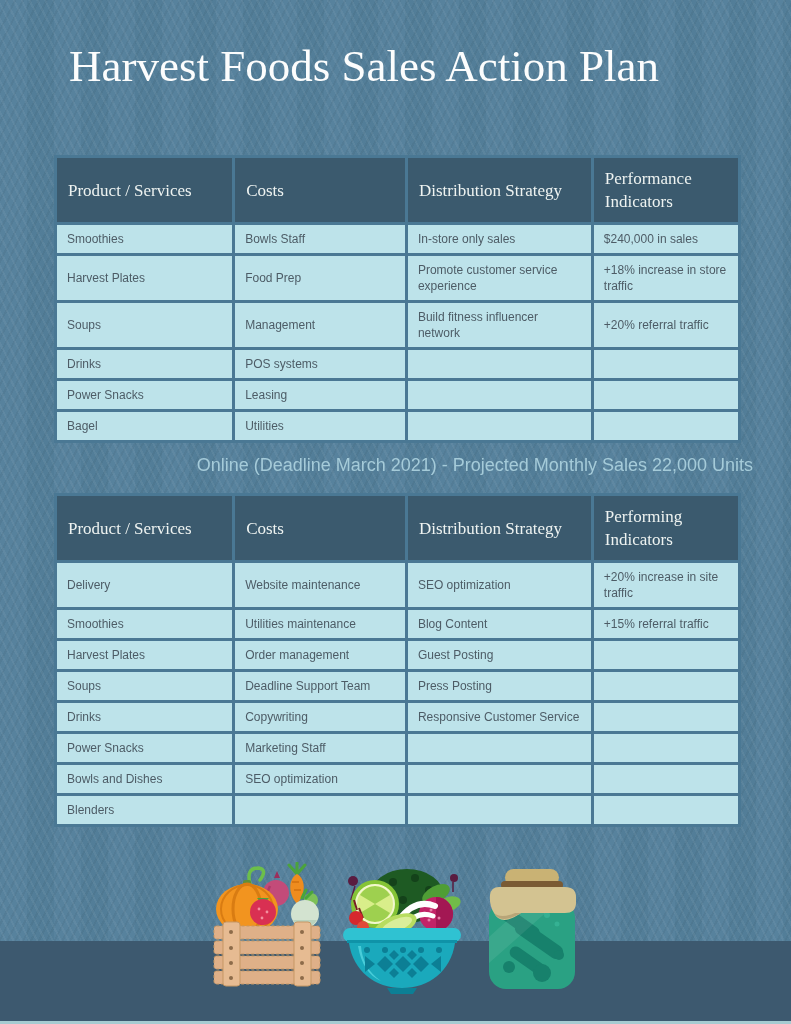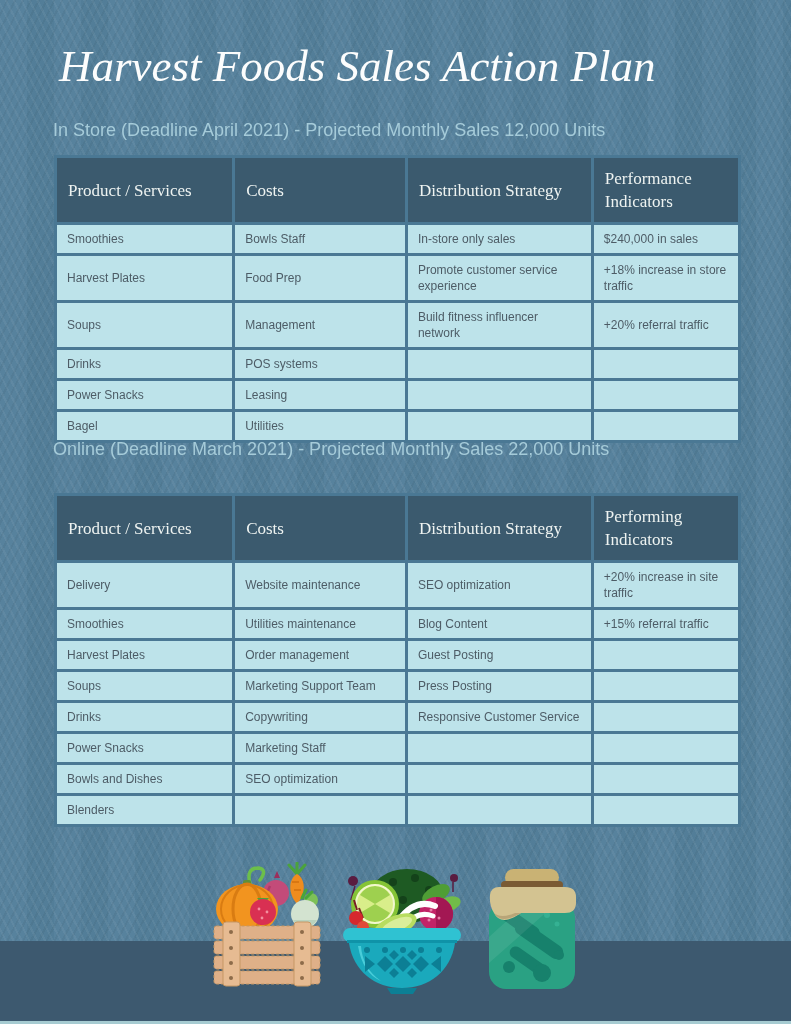--- a/index.html
+++ b/index.html
@@ -6,30 +6,30 @@
   .page{
     position:relative;width:791px;height:1024px;margin:0 auto;overflow:hidden;
     background-color:#54809b;
     background-image:
       repeating-linear-gradient(63deg, rgba(255,255,255,0.05) 0 2px, rgba(0,0,0,0) 2px 7px),
       repeating-linear-gradient(-63deg, rgba(0,0,0,0.045) 0 2px, rgba(0,0,0,0) 2px 7px),
       repeating-linear-gradient(90deg, rgba(255,255,255,0.02) 0 27px, rgba(0,0,0,0.02) 27px 54px);
     font-family:"Liberation Sans", sans-serif;
   }
   .page-title{
-    position:absolute;left:59px;top:40px;margin:0;width:700px;
+    position:absolute;left:69px;top:40px;margin:0;width:700px;
     font-family:"Liberation Serif","DejaVu Serif",serif;font-weight:400;
-    font-size:45px;line-height:52px;color:#fcfdfd;letter-spacing:0;font-style:italic;
+    font-size:45px;line-height:52px;color:#fcfdfd;letter-spacing:0;
   }
   .section-heading{
     position:absolute;left:53px;margin:0;width:700px;
     font-weight:400;font-size:18px;line-height:22px;color:#a5cbd9;
   }
   #heading-in-store{top:119px;}
-  #heading-online{top:438px;}
+  #heading-online{top:454px;text-align:right;}
   .table-wrap{position:absolute;left:54px;width:687px;}
   #table-in-store{top:155px;}
   #table-online{top:493px;}
   table.plan-table{width:100%;border-collapse:collapse;table-layout:fixed;}
   table.plan-table th, table.plan-table td{border:3px solid #4a7894;}
   table.plan-table th{
     background:#3b5a6e;color:#eef3f1;text-align:left;vertical-align:middle;
     font-family:"Liberation Serif","DejaVu Serif",serif;font-weight:400;
     font-size:17px;line-height:23px;padding:9px 11px;
   }
@@ -48,21 +48,20 @@
   #illo-bowl{left:341px;top:866px;}
   #illo-jar{left:485px;top:867px;}
 </style>
 </head>
 <body>
 
 <div class="page">
 
   <h1 class="page-title">Harvest Foods Sales Action Plan</h1>
 
-  <h2 class="section-heading" id="heading-in-store">In Store (Deadline April 2021) - Projected Monthly Sales 12,000 Units</h2>
 
   <div class="table-wrap" id="table-in-store">
       <table class="plan-table">
         <thead>
           <tr>
             <th>Product / Services</th>
             <th>Costs</th>
             <th>Distribution Strategy</th>
             <th>Performance Indicators</th>
           </tr>
@@ -134,21 +133,21 @@
             <td>+15% referral traffic</td>
           </tr>
           <tr>
             <td>Harvest Plates</td>
             <td>Order management</td>
             <td>Guest Posting</td>
             <td></td>
           </tr>
           <tr>
             <td>Soups</td>
-            <td>Marketing Support Team</td>
+            <td>Deadline Support Team</td>
             <td>Press Posting</td>
             <td></td>
           </tr>
           <tr>
             <td>Drinks</td>
             <td>Copywriting</td>
             <td>Responsive Customer Service</td>
             <td></td>
           </tr>
           <tr>

